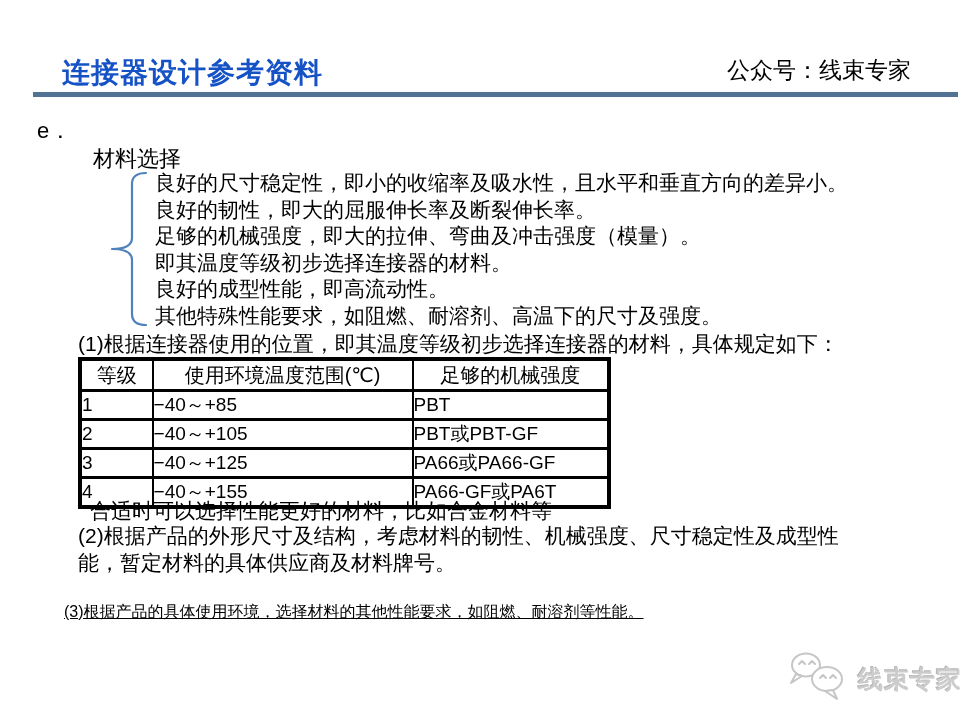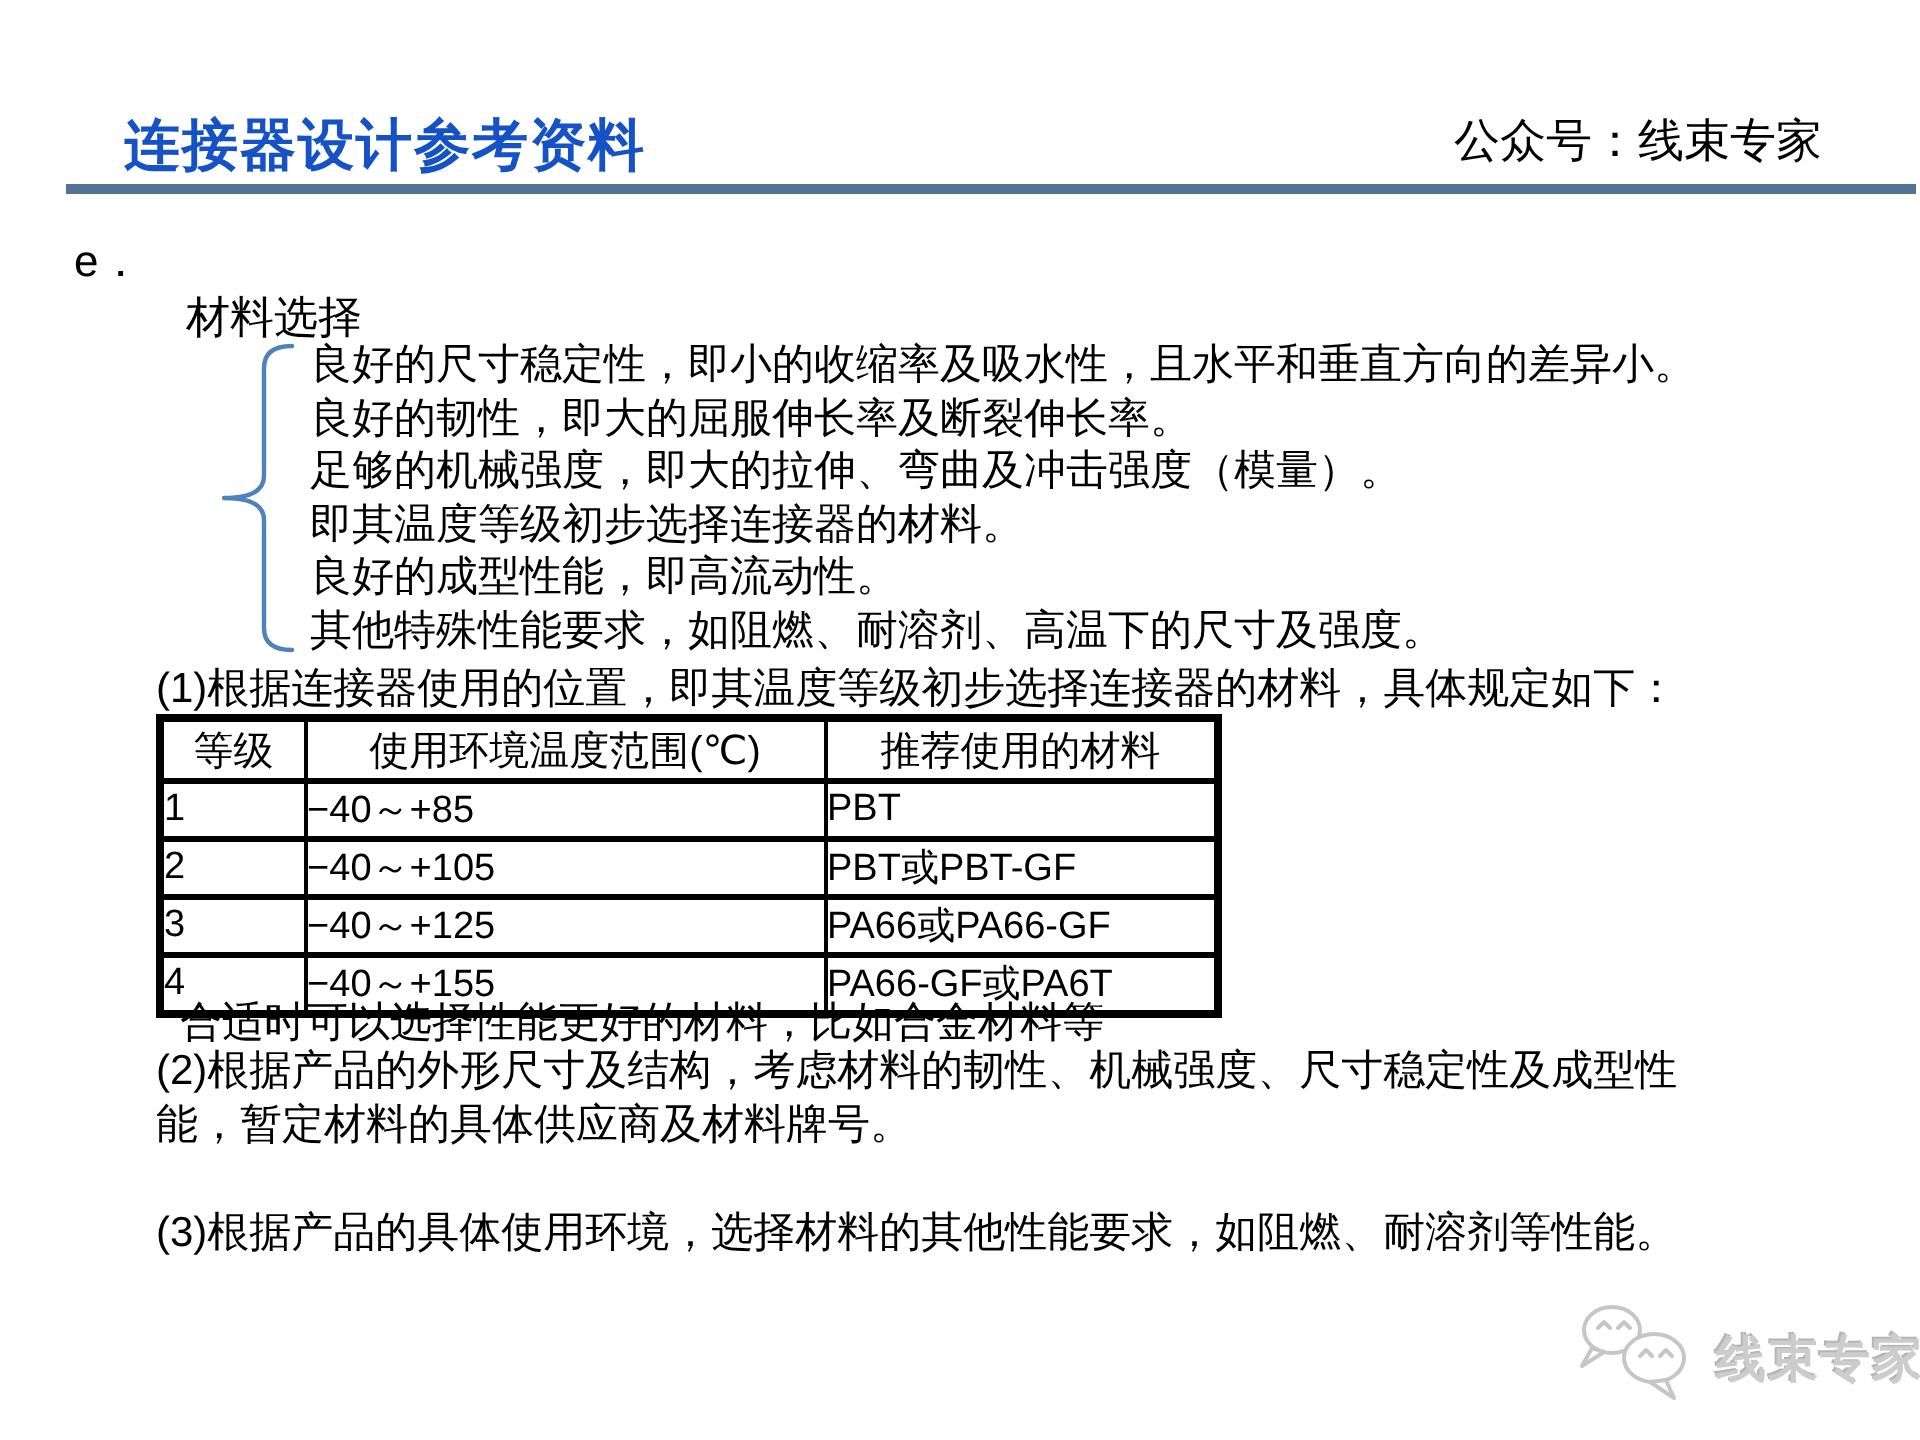--- a/index.html
+++ b/index.html
@@ -42,21 +42,21 @@
   
   .reqs {
     position: absolute; left: 155px; top: 170px;
     font-size: 21px; line-height: 26.5px; white-space: nowrap;
   }
 
   
   .point1 { position: absolute; left: 78px; top: 330px; font-size: 21px; white-space: nowrap; text-align: right; }
   .table-note { position: absolute; left: 90px; top: 497px; font-size: 21px; white-space: nowrap; }
   .point2 { position: absolute; left: 78px; top: 522px; font-size: 21px; line-height: 27px; white-space: nowrap; }
-  .point3 { position: absolute; left: 78px; top: 602px; font-size: 21px; white-space: nowrap; }
+  .point3 { position: absolute; left: 64px; top: 602px; font-size: 16px; white-space: nowrap; text-decoration: underline; }
 
   
   .material-table {
     position: absolute; left: 78px; top: 357px;
     width: 533px;
     border-collapse: collapse;
     table-layout: fixed;
     border: 4px solid #000;
     font-size: 20px;
   }
@@ -118,21 +118,21 @@
   <table class="material-table">
     <colgroup>
       <col class="col-grade">
         <col class="col-temp">
         <col class="col-mat">
     </colgroup>
     <thead>
       <tr>
         <th>等级</th>
         <th>使用环境温度范围(℃)</th>
-        <th>推荐使用的材料</th>
+        <th>足够的机械强度</th>
       </tr>
     </thead>
     <tbody>
       <tr>
         <td>1</td>
         <td>−40～+85</td>
         <td>PBT</td>
       </tr>
       <tr>
         <td>2</td>

